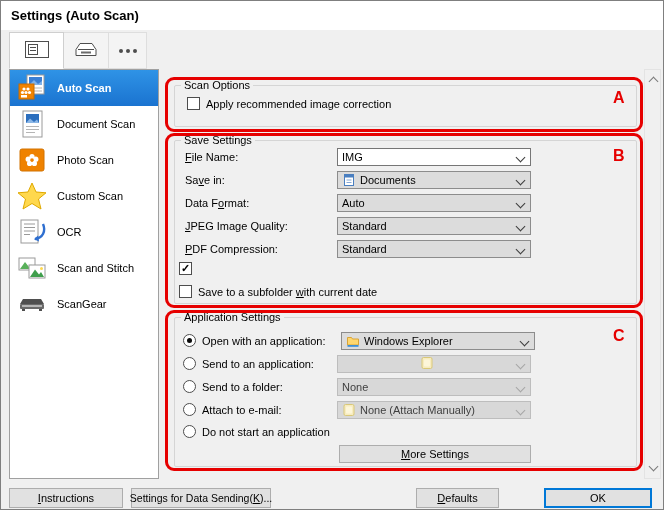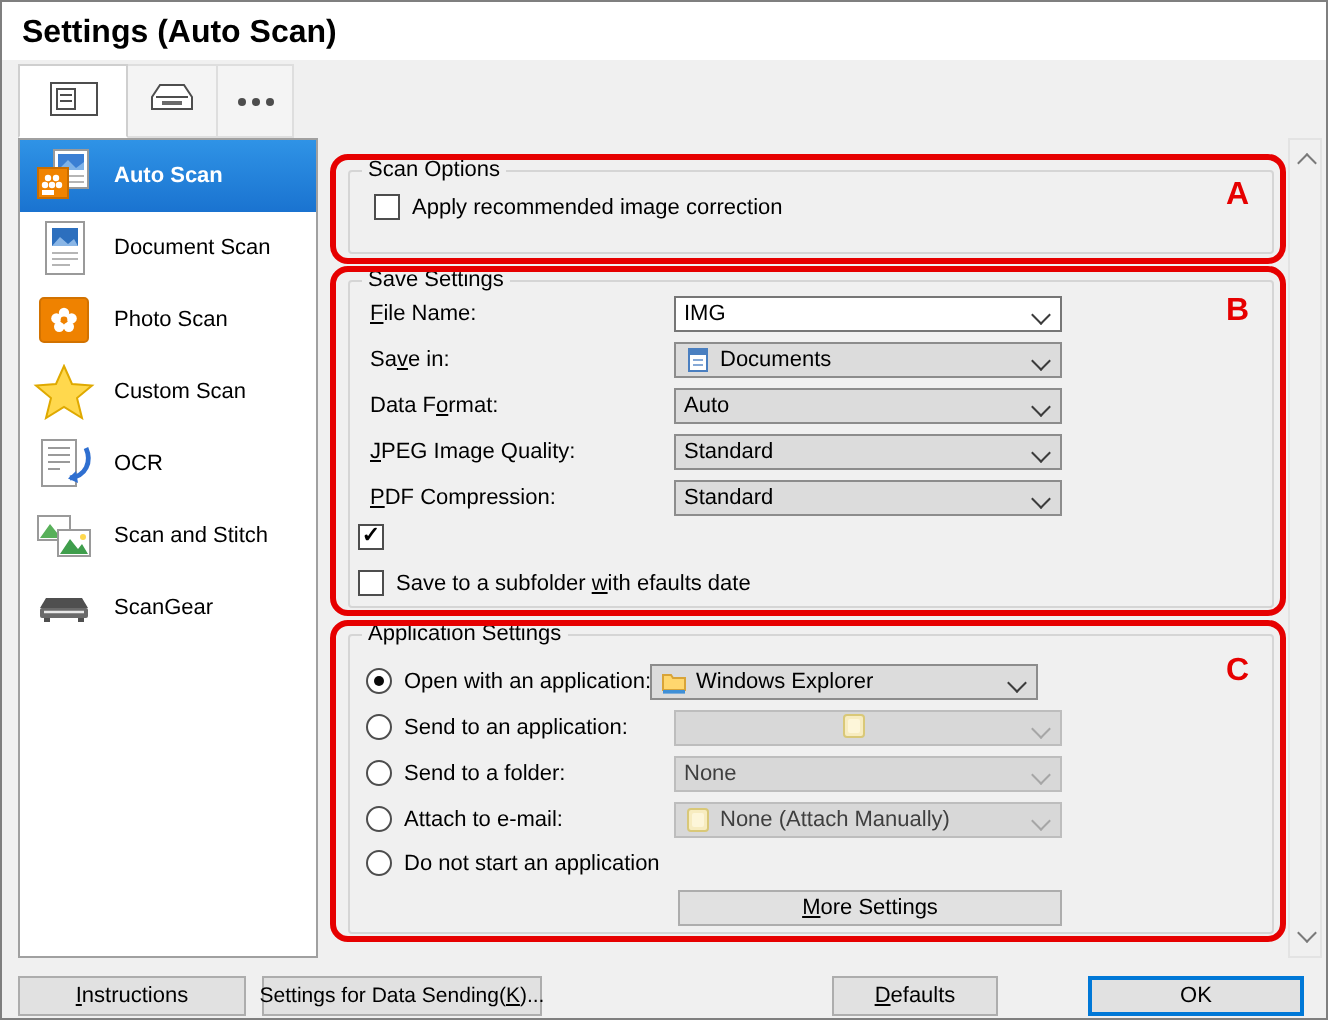--- a/index.html
+++ b/index.html
@@ -1,20 +1,20 @@
 <!DOCTYPE html>
 <html><head>
 <meta charset="utf-8">
 <style>
   html,body{margin:0;padding:0;background:#fff;}
   .window{position:relative;width:664px;height:510px;background:#f0f0f0;border:1px solid #7f7f7f;
           box-sizing:border-box;font-family:"Liberation Sans",sans-serif;font-size:11px;color:#000;overflow:hidden;}
   
   .titlebar{position:absolute;left:0;top:0;right:0;height:29px;background:#ffffff;}
-  .title{position:absolute;left:10px;top:7px;font-size:16px;font-weight:600;}
+  .title{position:absolute;left:10px;top:7px;font-size:13px;font-weight:600;}
   
   .tab{position:absolute;top:31px;height:37px;box-sizing:border-box;display:flex;align-items:center;justify-content:center;
        background:#f4f4f4;border:1px solid #dedede;}
   .tab.selected{background:#ffffff;border-color:#cfcfcf;border-bottom:1px solid #ffffff;z-index:2;}
   .tab1{left:8px;width:55px;}
   .tab2{left:62px;width:46px;}
   .tab3{left:107px;width:39px;}
   .dots{display:flex;gap:3px;}
   .dots i{width:4px;height:4px;border-radius:50%;background:#4d4d4d;}
   
@@ -256,32 +256,32 @@
 
   <div class="abs cbrow" style="left:178px;top:261px;">
     <span class="cb">
         <span class="mark">✓</span>
       </span>
   </div>
   <div class="abs cbrow" style="left:178px;top:284px;">
     <span class="cb">
         <span class="mark"></span>
       </span>
-    <span class="lbl"><span>Save to a subfolder </span><span class="ul">w</span><span>ith efaults date</span></span>
+    <span class="lbl"><span>Save to a subfolder </span><span class="ul">w</span><span>ith current date</span></span>
   </div>
 
   <div class="group" id="group-app">
     <span class="group-label">Application Settings</span>
   </div>
 
   <div class="abs cbrow" style="left:182px;top:333px;">
     <span class="radio on"></span>
     <span class="lbl">Open with an application:</span>
   </div>
-  <div class="combo" style="left:324px;top:331px;">
+  <div class="combo" style="left:340px;top:331px;">
     <span class="cicon">
       <svg width="14" height="14" viewBox="0 0 14 14">
         <path d="M1.5,3.5 L5.5,3.5 L6.5,5 L12.5,5 L12.5,11 L1.5,11 Z" fill="#ffd76e" stroke="#d9a437"></path>
         <rect x="1.5" y="11" width="11" height="1.8" fill="#3f8fd6"></rect>
       </svg>
     </span>
     <span>Windows Explorer</span>
       <span class="chev"></span>
   </div>
 

